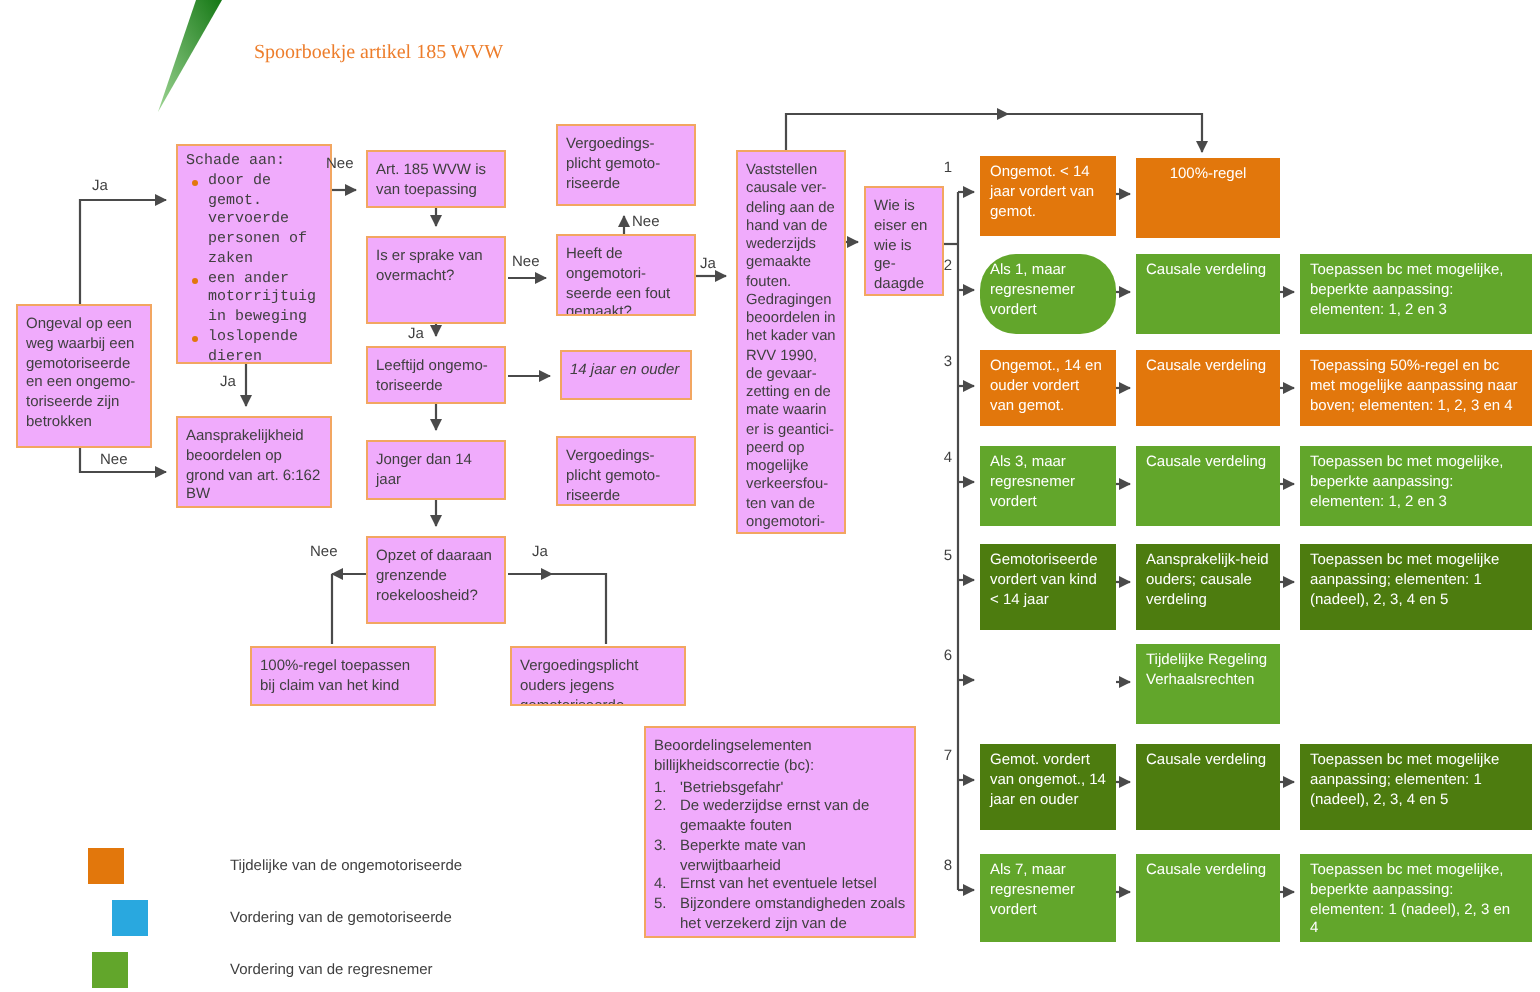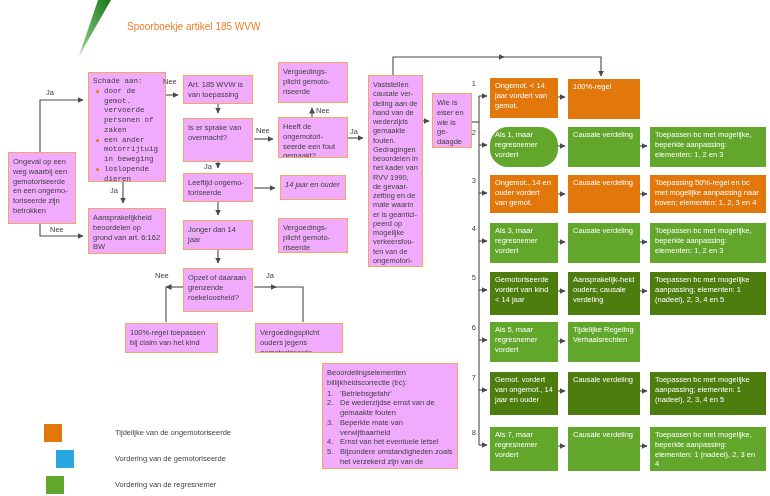--- a/index.html
+++ b/index.html
@@ -7,21 +7,21 @@
          font-family:"Liberation Sans",sans-serif;color:#3f3f3f;}
   .box{position:absolute;border:1.2px solid #F2A661;background:#f0abfc;color:#3f3f3f;
        font-size:7.5px;line-height:1.3;padding:4px 4px;box-sizing:border-box;overflow:hidden;}
   .cell{position:absolute;color:#fff;font-size:7.5px;line-height:1.3;padding:3px 5px;
         box-sizing:border-box;overflow:hidden;}
   .cell.orange{background:#E2770C;}
   .cell.green{background:#62A62B;}
   .cell.blue{background:#4d7c0f;}
   .lbl{position:absolute;font-size:7.5px;color:#3f3f3f;white-space:nowrap;}
   .rownum{position:absolute;font-size:7.5px;color:#3f3f3f;width:10px;text-align:right;}
-  .title{position:absolute;left:127px;top:21px;font-size:10px;color:#ED7D2B;white-space:nowrap;}
+  .title{position:absolute;left:127px;top:21px;font-size:10px;color:#ED7D2B;white-space:nowrap;font-family:Liberation Serif, serif;}
   svg.layer{position:absolute;left:0;top:0;pointer-events:none;}
   .bullet-row{display:flex;margin-left:2px;}
   .dot{width:3px;height:3px;border-radius:50%;background:#E2770C;margin:3.5px 5px 0 1px;flex:none;}
   .bc-title{margin-bottom:1px;}
   .bc-item{display:flex;}
   .bc-num{width:13px;flex:none;}
   .bc-text{flex:1;}
   .sw{position:absolute;width:18px;height:18px;}
   .sw.orange{background:#E2770C;}
   .sw.blue{background:#29A8DF;}
@@ -148,39 +148,38 @@
   <div class="rownum" style="left:466px;top:79px;">1</div>
   <div class="rownum" style="left:466px;top:128px;">2</div>
   <div class="rownum" style="left:466px;top:176px;">3</div>
   <div class="rownum" style="left:466px;top:224px;">4</div>
   <div class="rownum" style="left:466px;top:273px;">5</div>
   <div class="rownum" style="left:466px;top:323px;">6</div>
   <div class="rownum" style="left:466px;top:373px;">7</div>
   <div class="rownum" style="left:466px;top:428px;">8</div>
 
   <div class="cell orange" style="left:490px;top:78px;width:68px;height:40px;">Ongemot.  &lt; 14 jaar vordert van gemot.</div>
-  <div class="cell orange" style="left:568px;top:79px;width:72px;height:40px;">100%-regel</div>
+  <div class="cell orange" style="left:568px;top:79px;width:72px;height:40px;text-align:center;">100%-regel</div>
 
   <div class="cell green" style="left:490px;top:127px;width:68px;height:40px;border-radius:18px;">Als 1, maar regresnemer vordert</div>
   <div class="cell green" style="left:568px;top:127px;width:72px;height:40px;">Causale verdeling</div>
   <div class="cell green" style="left:650px;top:127px;width:116px;height:40px;">Toepassen bc met mogelijke, beperkte aanpassing: elementen: 1, 2 en 3</div>
 
   <div class="cell orange" style="left:490px;top:175px;width:68px;height:38px;">Ongemot., 14 en ouder vordert van gemot.</div>
   <div class="cell orange" style="left:568px;top:175px;width:72px;height:38px;">Causale verdeling</div>
   <div class="cell orange" style="left:650px;top:175px;width:116px;height:38px;">Toepassing 50%-regel en bc met mogelijke aanpassing naar boven; elementen: 1, 2, 3 en 4</div>
 
   <div class="cell green" style="left:490px;top:223px;width:68px;height:40px;">Als 3, maar regresnemer vordert</div>
   <div class="cell green" style="left:568px;top:223px;width:72px;height:40px;">Causale verdeling</div>
   <div class="cell green" style="left:650px;top:223px;width:116px;height:40px;">Toepassen bc met mogelijke, beperkte aanpassing: elementen: 1, 2 en 3</div>
 
   <div class="cell blue" style="left:490px;top:272px;width:68px;height:43px;">Gemotoriseerde vordert van kind &lt; 14 jaar</div>
   <div class="cell blue" style="left:568px;top:272px;width:72px;height:43px;">Aansprakelijk-heid ouders; causale verdeling</div>
   <div class="cell blue" style="left:650px;top:272px;width:116px;height:43px;">Toepassen bc met mogelijke aanpassing; elementen: 1 (nadeel), 2, 3, 4 en 5</div>
 
-  <div class="cell green" style="left:490px;top:322px;width:68px;height:40px;">Als 5, maar regresnemer vordert</div>
   <div class="cell green" style="left:568px;top:322px;width:72px;height:40px;">Tijdelijke Regeling Verhaalsrechten</div>
 
   <div class="cell blue" style="left:490px;top:372px;width:68px;height:43px;">Gemot. vordert van ongemot., 14 jaar en ouder</div>
   <div class="cell blue" style="left:568px;top:372px;width:72px;height:43px;">Causale verdeling</div>
   <div class="cell blue" style="left:650px;top:372px;width:116px;height:43px;">Toepassen bc met mogelijke aanpassing; elementen: 1 (nadeel), 2, 3, 4 en 5</div>
 
   <div class="cell green" style="left:490px;top:427px;width:68px;height:44px;">Als 7, maar regresnemer vordert</div>
   <div class="cell green" style="left:568px;top:427px;width:72px;height:44px;">Causale verdeling</div>
   <div class="cell green" style="left:650px;top:427px;width:116px;height:44px;">Toepassen bc met mogelijke, beperkte aanpassing: elementen: 1 (nadeel), 2, 3 en 4</div>
 

